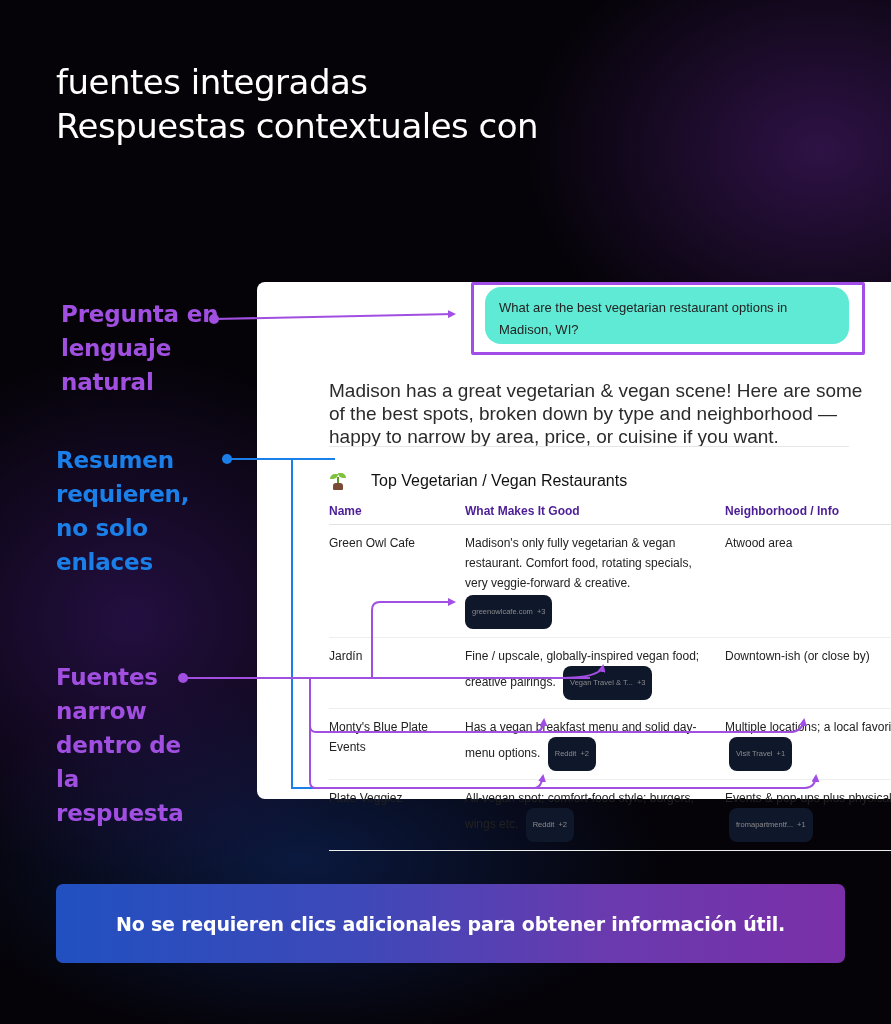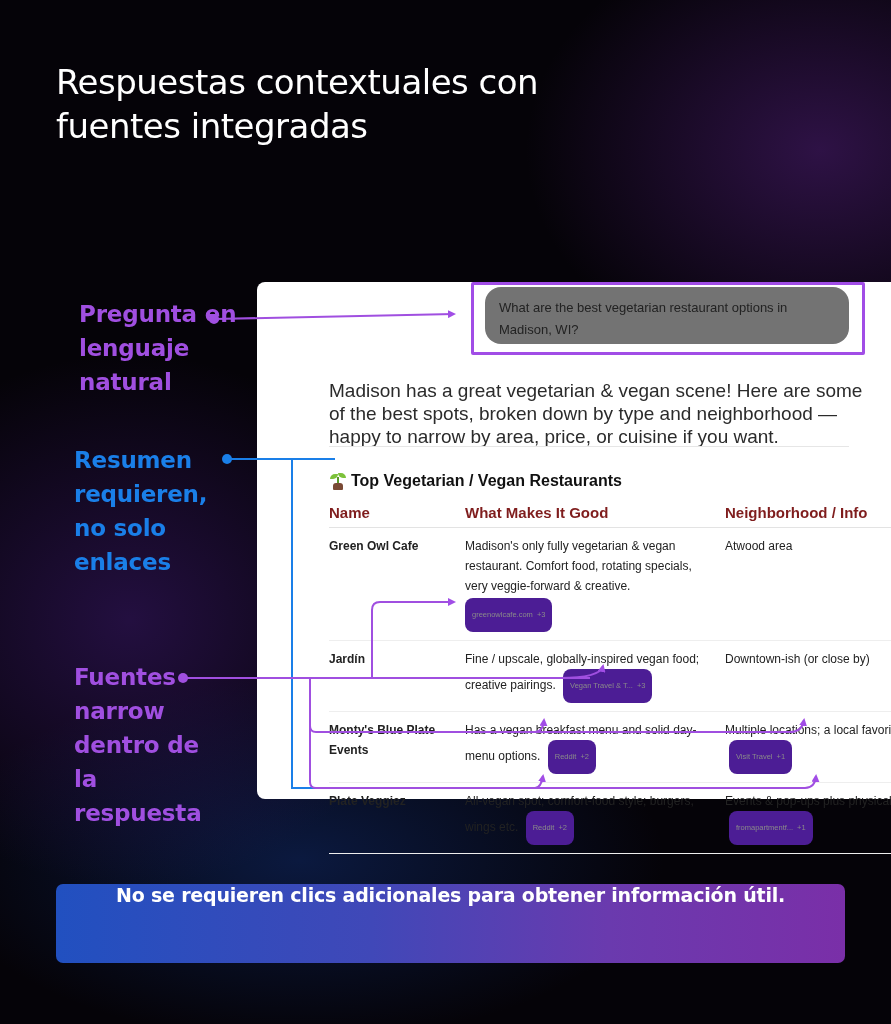--- a/index.html
+++ b/index.html
@@ -17,96 +17,95 @@
     .title {
       position: absolute; left: 56px; top: 60px;
       font-size: 34px; line-height: 44px; letter-spacing: -0.5px;
     }
     .title .bold { font-weight: bold; display: block; }
     .title .light { font-weight: normal; display: block; }
 
     .label {
       position: absolute; font-weight: bold; font-size: 23px; line-height: 34px;
       letter-spacing: -0.2px;
-      margin-left: 18px;
     }
     .label.purple { color: #a04fe0; }
     .label.blue { color: #1a7fe8; }
     .lbl-q { left: 61px; top: 297px; width: 170px; }
     .lbl-r { left: 56px; top: 443px; width: 170px; }
     .lbl-f { left: 56px; top: 660px; width: 150px; }
 
     .card {
       position: absolute; left: 257px; top: 282px; width: 660px; height: 517px;
       background: #ffffff; border-radius: 8px; color: #1f1f1f;
       font-family: "Liberation Sans", sans-serif;
     }
     .query-box {
       position: absolute; left: 214px; top: 0px; width: 394px; height: 73px;
       border: 3px solid #a14de6; border-radius: 2px;
     }
     .query-bubble {
       position: absolute; left: 228px; top: 5px; width: 364px; height: 57px;
-      background: #737373; border-radius: 16px;
+      background: #5eead4; border-radius: 16px;
       padding: 10px 14px; font-size: 13px; line-height: 22px; color: #222;
     }
     .intro {
       position: absolute; left: 72px; top: 97px; width: 540px;
       font-size: 19px; line-height: 23px; color: #2b2b2b;
     }
     .divider {
       position: absolute; left: 72px; top: 164px; width: 520px; height: 1px; background: #e6e6e6;
     }
     .heading {
-      position: absolute; left: 72px; top: 190px; font-size: 16px; font-weight: bold; color: #111;
-      display: flex; align-items: center; gap: 4px;
+      position: absolute; left: 72px; top: 190px; font-size: 16px; font-weight: normal; color: #111;
+      display: flex; align-items: center; gap: 24px;
     }
     .sprout { width: 18px; height: 18px; position: relative; display: inline-block; }
     .sprout .pot { position: absolute; left: 4px; top: 11px; width: 10px; height: 7px; background: #7a4a35; border-radius: 3px 3px 1px 1px; }
     .sprout .stem { position: absolute; left: 8px; top: 5px; width: 2px; height: 7px; background: #5a9a2a; }
     .sprout .leaf1 { position: absolute; left: 1px; top: 2px; width: 8px; height: 5px; background: #7cc23a; border-radius: 6px 0 6px 0; }
     .sprout .leaf2 { position: absolute; left: 9px; top: 1px; width: 8px; height: 5px; background: #7cc23a; border-radius: 0 6px 0 6px; }
 
     table {
       position: absolute; left: 72px; top: 218px; width: 620px;
       border-collapse: collapse; font-size: 12px; color: #222;
     }
     th {
-      text-align: left; font-weight: bold; font-size: 15px; padding: 4px 0 6px 0;
-      border-bottom: 1px solid #e3e3e3; color: #7f1d1d;
+      text-align: left; font-weight: bold; font-size: 12px; padding: 4px 0 6px 0;
+      border-bottom: 1px solid #e3e3e3; color: #4c1d95;
     }
     td {
       vertical-align: top; padding: 8px 10px 8px 0; line-height: 20px;
       border-bottom: 1px solid #eeeeee;
     }
-    td.name { font-weight: bold; width: 136px; }
+    td.name { font-weight: normal; width: 136px; }
     td.good { width: 260px; }
     .pill {
-      display: inline-block; background: #4c1d95; color: #8a8a8a; font-size: 7.5px;
+      display: inline-block; background: #0f172a; color: #8a8a8a; font-size: 7.5px;
       border-radius: 8px; padding: 11px 7px; line-height: 12px; margin-left: 4px; vertical-align: middle;
     }
     .pill.block { margin-left: 0; margin-top: 2px; }
     .pill .cnt { margin-left: 4px; }
 
     .overlay { position: absolute; left: 0; top: 0; pointer-events: none; }
 
     .banner {
       position: absolute; left: 56px; top: 884px; width: 789px; height: 79px;
       border-radius: 7px;
       background: linear-gradient(90deg, #2150c0 0%, #4048b8 40%, #6a3aae 70%, #7a2fa8 100%);
-      display: flex; justify-content: center;
+      display: flex; align-items: center; justify-content: center;
       font-weight: bold; font-size: 19px; color: #fff; letter-spacing: -0.2px;
     }
   </style>
 </head>
 <body>
 
 <div class="title">
+  <span class="light">fuentes integradas</span>
   <span class="light">Respuestas contextuales con</span>
-  <span class="light">fuentes integradas</span>
 </div>
 
 <div class="label purple lbl-q">Pregunta en lenguaje natural</div>
 <div class="label blue lbl-r">Resumen requieren, no solo enlaces</div>
 <div class="label purple lbl-f">Fuentes narrow dentro de la respuesta</div>
 
 <div class="card">
   <div class="query-box"></div>
   <div class="query-bubble">What are the best vegetarian restaurant options in Madison, WI?</div>
   <div class="intro">Madison has a great vegetarian &amp; vegan scene! Here are some of the best spots, broken down by type and neighborhood — happy to narrow by area, price, or cuisine if you want.</div>

